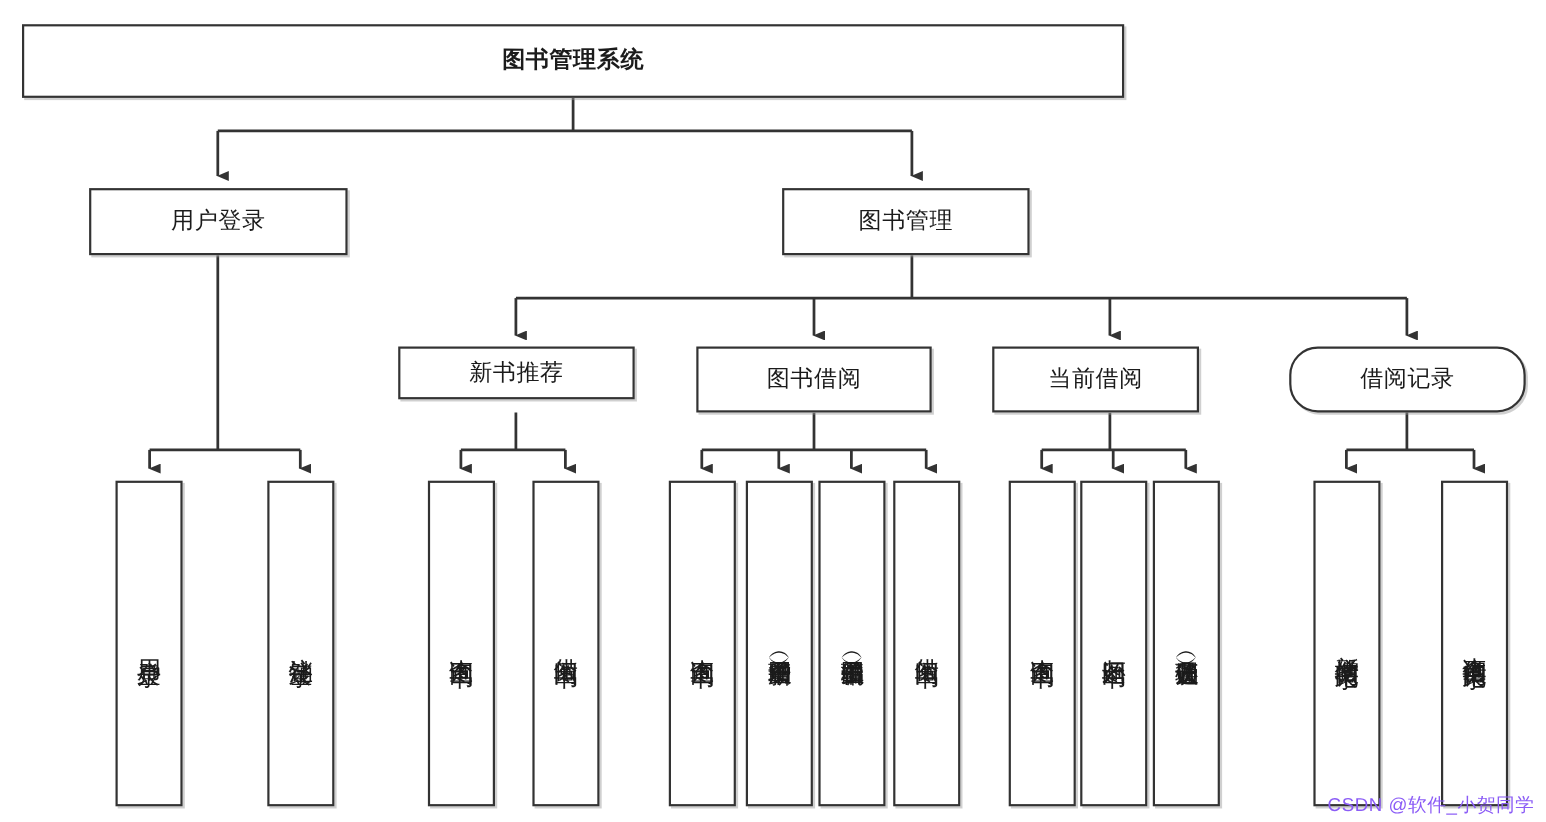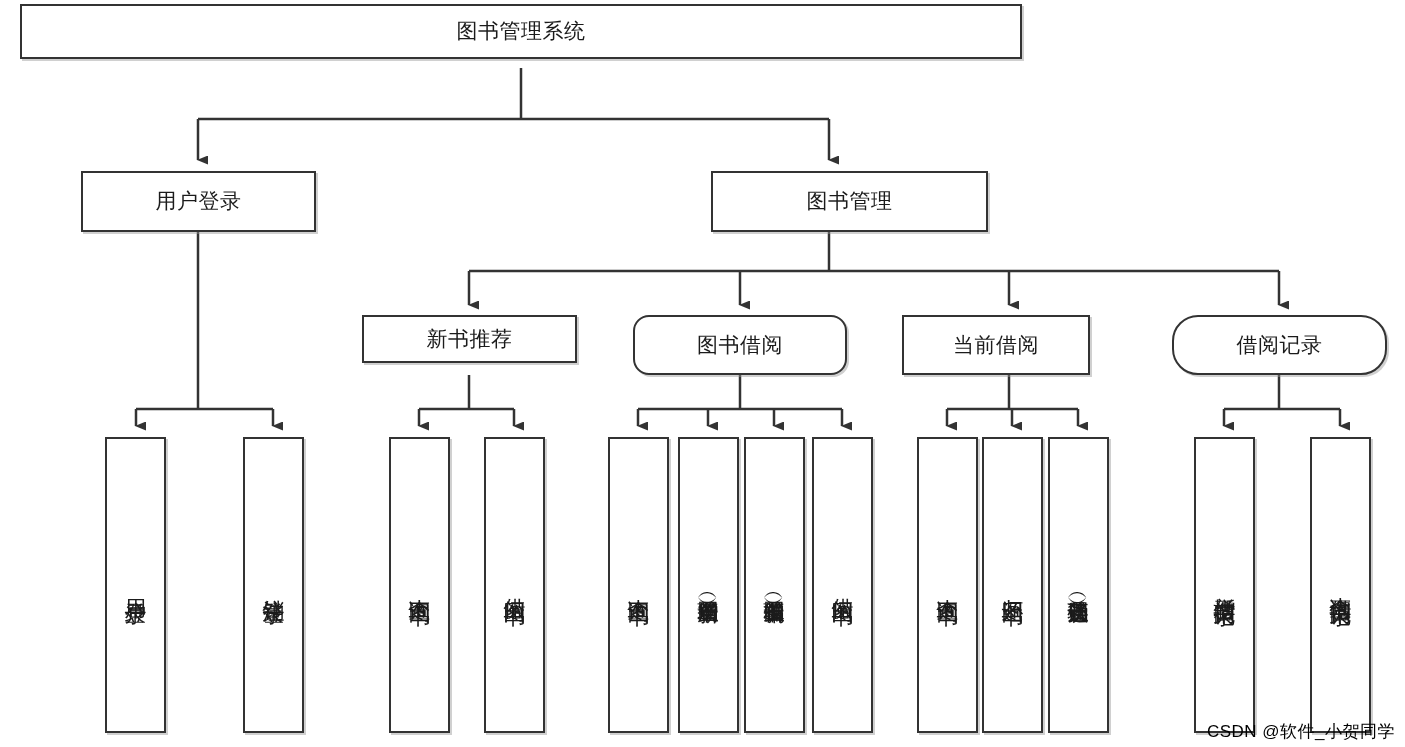--- a/index.html
+++ b/index.html
@@ -55,21 +55,21 @@
     left: 0; top: 0;
     width: 1405px;
     height: 747px;
     pointer-events: none;
   }
   .watermark {
     position: absolute;
     right: 10px;
     bottom: 4px;
     font-size: 17px;
-    color: #000000;
+    color: #8b5cf6;
     white-space: nowrap;
     letter-spacing: 0.5px;
   }
 </style>
 </head>
 <body>
 
 <div id="diagram-root">
 
   <svg class="connectors" viewBox="0 0 1405 747">
@@ -118,37 +118,37 @@
       <path d="M1012,409 L1012,426" marker-end="url(#arrowhead)"></path>
       <path d="M1078,409 L1078,426" marker-end="url(#arrowhead)"></path>
 
       <path d="M1279,375 L1279,409"></path>
       <path d="M1224,409 L1340,409"></path>
       <path d="M1224,409 L1224,426" marker-end="url(#arrowhead)"></path>
       <path d="M1340,409 L1340,426" marker-end="url(#arrowhead)"></path>
     </g>
   </svg>
 
-  <div class="node-box" id="node-title" style="left: 20px; top: 4px; width: 1002px; height: 55px;">
+  <div class="node-box" id="node-title" style="left: 20px; top: 22px; width: 1002px; height: 67px; font-weight: bold;">
     <span class="node-label">图书管理系统</span>
   </div>
 
   <div id="level2-container">
       <div class="node-box" style="left: 81px; top: 171px; width: 235px; height: 61px;">
         <span class="node-label">用户登录</span>
       </div>
-      <div class="node-box" style="left: 711px; top: 171px; width: 277px; height: 61px;">
+      <div class="node-box" style="left: 711px; top: 171px; width: 225px; height: 61px;">
         <span class="node-label">图书管理</span>
       </div>
     </div>
   <div id="level3-container">
       <div class="node-box" style="left: 362px; top: 315px; width: 215px; height: 48px;">
         <span class="node-label">新书推荐</span>
       </div>
-      <div class="node-box" style="left: 633px; top: 315px; width: 214px; height: 60px; border-radius: 16px;">
+      <div class="node-box" style="left: 633px; top: 315px; width: 214px; height: 60px;">
         <span class="node-label">图书借阅</span>
       </div>
       <div class="node-box" style="left: 902px; top: 315px; width: 188px; height: 60px;">
         <span class="node-label">当前借阅</span>
       </div>
       <div class="node-box" style="left: 1172px; top: 315px; width: 215px; height: 60px; border-radius: 26px;">
         <span class="node-label">借阅记录</span>
       </div>
     </div>
   <div id="leaves-container">

